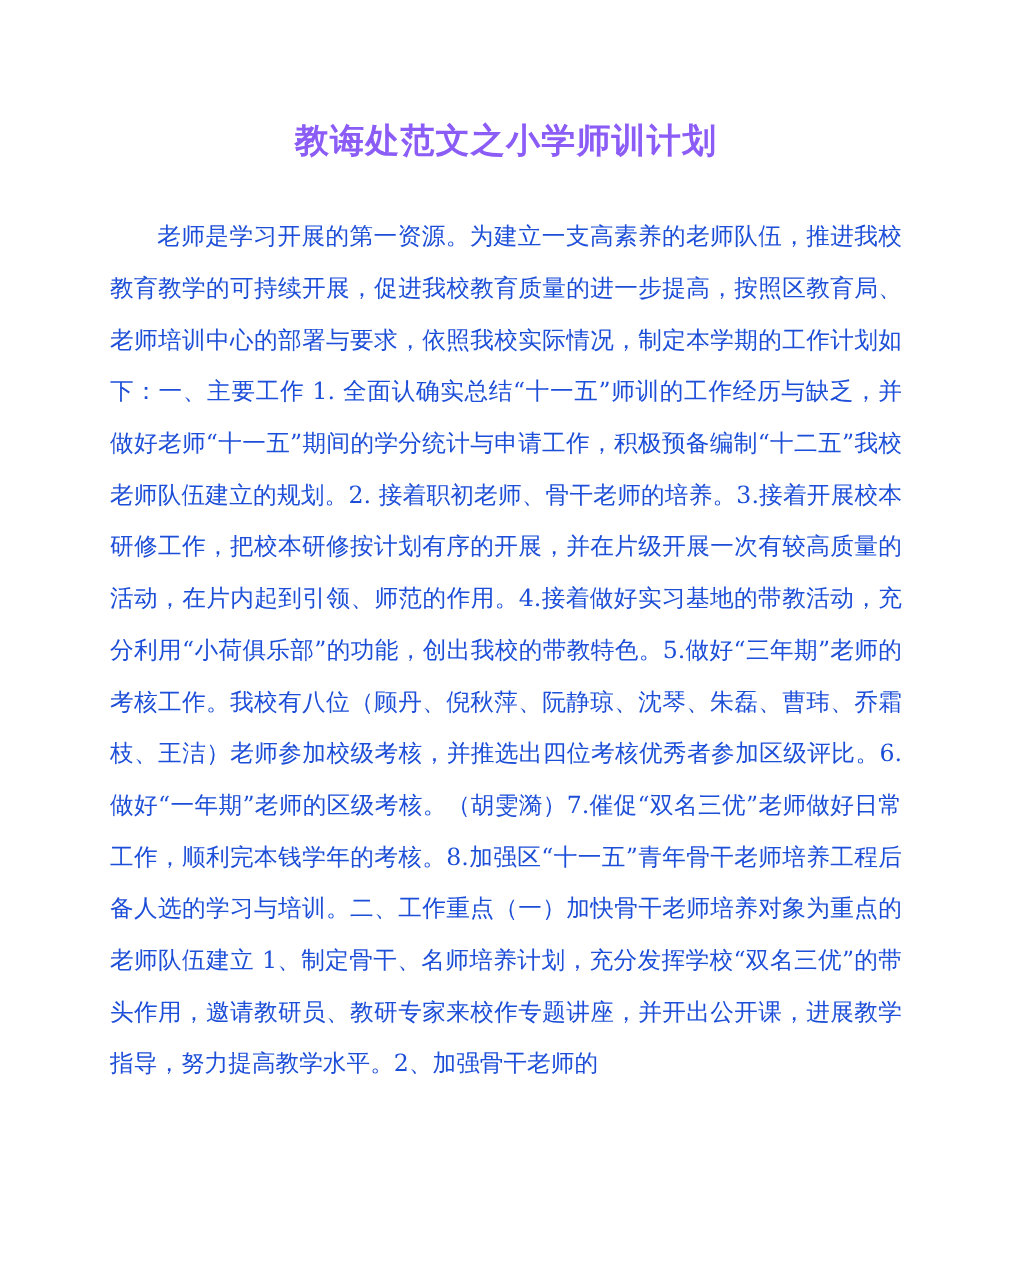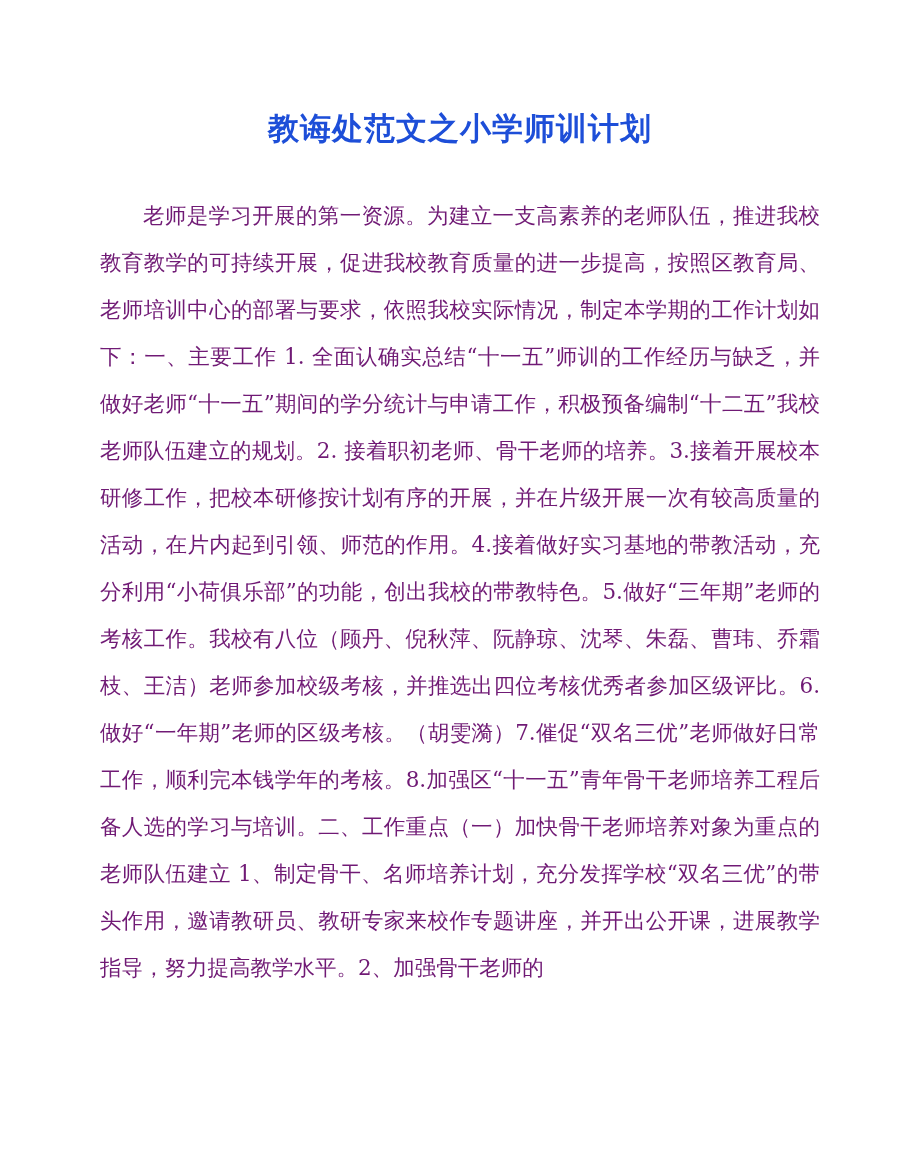--- a/index.html
+++ b/index.html
@@ -24,31 +24,31 @@
     padding: 0 100px;
   }
   .doc-title {
     margin: 0;
     padding-top: 108px;
     text-align: center;
     font-size: 31px;
     font-weight: bold;
     letter-spacing: 1px;
     font-family: "DejaVu Sans", "Liberation Sans", sans-serif;
-    color: #1d4ed8;
+    color: #8b5cf6;
     line-height: 1.3;
   }
   .doc-body {
     margin-top: 44px;
     font-size: 21.5px;
     line-height: 47px;
     text-align: justify;
     text-justify: inter-ideograph;
     text-indent: 2em;
-    color: #701a75;
+    color: #1d4ed8;
     font-family: "DejaVu Serif", "Liberation Serif", serif;
     word-break: break-all;
   }
   
   .watermark {
     position: absolute;
     left: 0;
     right: 0;
     top: 520px;
     text-align: center;

